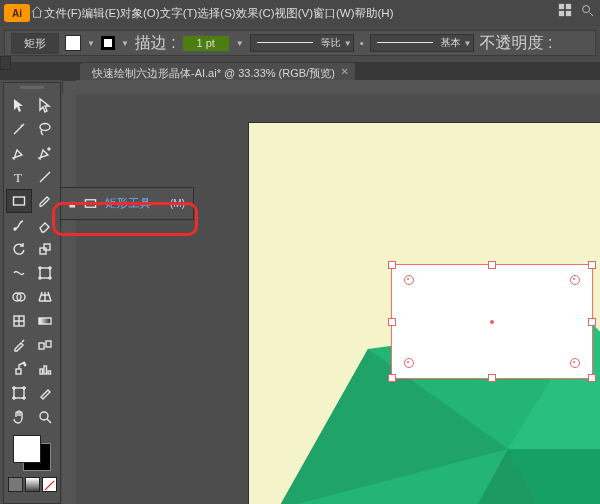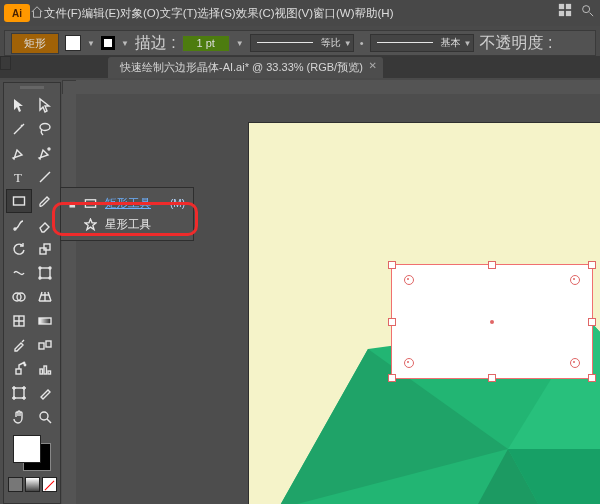--- a/index.html
+++ b/index.html
@@ -8,38 +8,38 @@
   
   .menubar{height:22px;display:flex;align-items:center;gap:0;padding:2px 4px;background:#484848}
   .ai-chip{width:26px;height:18px;background:#ff9800;color:#4a2200;border-radius:3px;display:flex;align-items:center;justify-content:center;font-weight:700;font-size:10px;font-family:Arial}
   .home-icon svg{width:14px;height:14px;stroke:#ccc;fill:none}
   .menu-text{font-size:11.5px;color:#ddd}
   .menubar-right{position:absolute;right:6px;top:3px;display:flex;gap:8px;align-items:center}
   .grid-icon,.search-icon{width:14px;height:14px}
 
   
   .ctrl{height:24px;margin:4px 4px 0 4px;background:#525252;display:flex;align-items:center;gap:6px;padding:0 6px;border:1px solid #3a3a3a;font-size:11px}
-  .shape-chip{padding:2px 12px;border:1px solid #3c3c3c;background:#a16207}
+  .shape-chip{padding:2px 12px;border:1px solid #3c3c3c;background:#404040}
   .swatch{width:14px;height:14px;border:1px solid #2a2a2a}
   .fill-sw{background:#fff}
   .stroke-sw{background:#fff;box-sizing:border-box;border:3px solid #000}
   .lbl{font-size:16px;color:#cfcfcf}
   .num-field{width:46px;height:15px;background:#4d7c0f;border:1px solid #555;color:#ddd;display:flex;align-items:center;justify-content:center}
   .combo{display:flex;align-items:center;height:16px;border:1px solid #333;background:#444}
   .combo .sample{width:56px;height:10px;margin:0 6px;position:relative}
   .combo .sample::before{content:"";position:absolute;top:4px;left:0;right:0;height:1px;background:#e6e6e6}
   .combo .tag{padding:0 2px;font-size:10px}
   .combo .arrow{width:10px;text-align:center;font-size:8px;color:#bbb}
   .opacity-box{display:flex;align-items:flex-start;gap:4px}
 
   
   .dockstrip{position:absolute;left:0;top:56px;width:9px;height:12px;background:#3a3a3a;border:1px solid #2d2d2d}
 
   
-  .tabbar{height:22px;background:#383838;display:flex;align-items:flex-end;padding-left:108px}
+  .tabbar{height:22px;margin-top:6px;background:#383838;display:flex;align-items:flex-end;padding-left:80px}
   .tab{background:#4d4d4d;padding:3px 20px 3px 12px;font-size:11px;color:#d6d6d6;border-top-left-radius:3px;border-top-right-radius:3px;position:relative}
   .tab .close{position:absolute;right:6px;top:3px;color:#aaa;font-size:10px}
 
   
   .work{position:absolute;left:0;right:0;top:80px;bottom:0;background:#4d4d4d;display:flex}
   .ruler-corner{position:absolute;left:62px;top:0;width:14px;height:14px;background:#545454;border:1px solid #3a3a3a}
   .ruler-h{position:absolute;left:76px;right:0;top:0;height:14px;background:#545454;border-bottom:1px solid #3a3a3a}
   .ruler-v{position:absolute;left:62px;top:14px;bottom:0;width:14px;background:#545454;border-right:1px solid #3a3a3a}
   .canvas-scroll{position:absolute;left:76px;top:14px;right:0;bottom:0;background:#4d4d4d;overflow:hidden}
   .canvas-page{position:absolute;left:172px;top:28px;width:430px;height:400px;background:#f5f3c9;border:1px solid #2f2f2f}
@@ -74,21 +74,21 @@
   .mode-row span.a{background:#777}.mode-row span.b{background:linear-gradient(#fff,#444)}.mode-row span.c{background:#fff;position:relative}
   .mode-row span.c::after{content:"";position:absolute;left:0;right:0;top:50%;height:1px;background:red;transform:rotate(-45deg)}
 
   
   .flyout{position:absolute;left:60px;top:187px;width:132px;background:#525252;border:1px solid #2e2e2e;z-index:20;padding:5px 0}
   .flyout-row{display:flex;align-items:center;gap:8px;padding:3px 8px;font-size:11.5px;color:#e9e9e9;white-space:nowrap}
   .flyout-row .dot{width:6px;text-align:center;color:#ddd}
   .flyout-row .ico{width:14px;height:14px;display:flex;align-items:center;justify-content:center}
   .flyout-row .ico svg{width:13px;height:13px;stroke:#e6e6e6;fill:none;stroke-width:1.4}
   .flyout-row .short{margin-left:auto;font-size:10px;color:#b7d8ff}
-  .flyout-row.hi .txt{color:#6db1ff;text-decoration:underline}
+  .flyout-row.hi .txt{color:#6db1ff;}
   .highlight-circle{position:absolute;left:52px;top:202px;width:140px;height:28px;border:3px solid #ef2b2b;border-radius:10px;z-index:30;pointer-events:none}
 
 </style>
 </head>
 <body>
 
 <div class="app">
 
   <div class="menubar">
     <div class="ai-chip">Ai</div>
@@ -378,26 +378,17 @@
     <div class="flyout-row hi">
       <span class="dot">■</span>
       <span class="ico">
           <svg viewBox="0 0 14 14">
             <rect x="1.5" y="3" width="11" height="8"></rect>
           </svg>
         </span>
       <span class="txt">矩形工具</span>
       <span class="short">(M)</span>
     </div>
-    <div class="flyout-row">
-      <span class="dot"></span>
-      <span class="ico">
-          <svg viewBox="0 0 14 14">
-            <polygon points="7,1 8.7,5.2 13,5.2 9.5,8 10.9,12.5 7,9.8 3.1,12.5 4.5,8 1,5.2 5.3,5.2"></polygon>
-          </svg>
-        </span>
-      <span>星形工具</span>
-    </div>
   </div>
 
   <div class="highlight-circle"></div>
 
 </div>
 
 </body></html>

